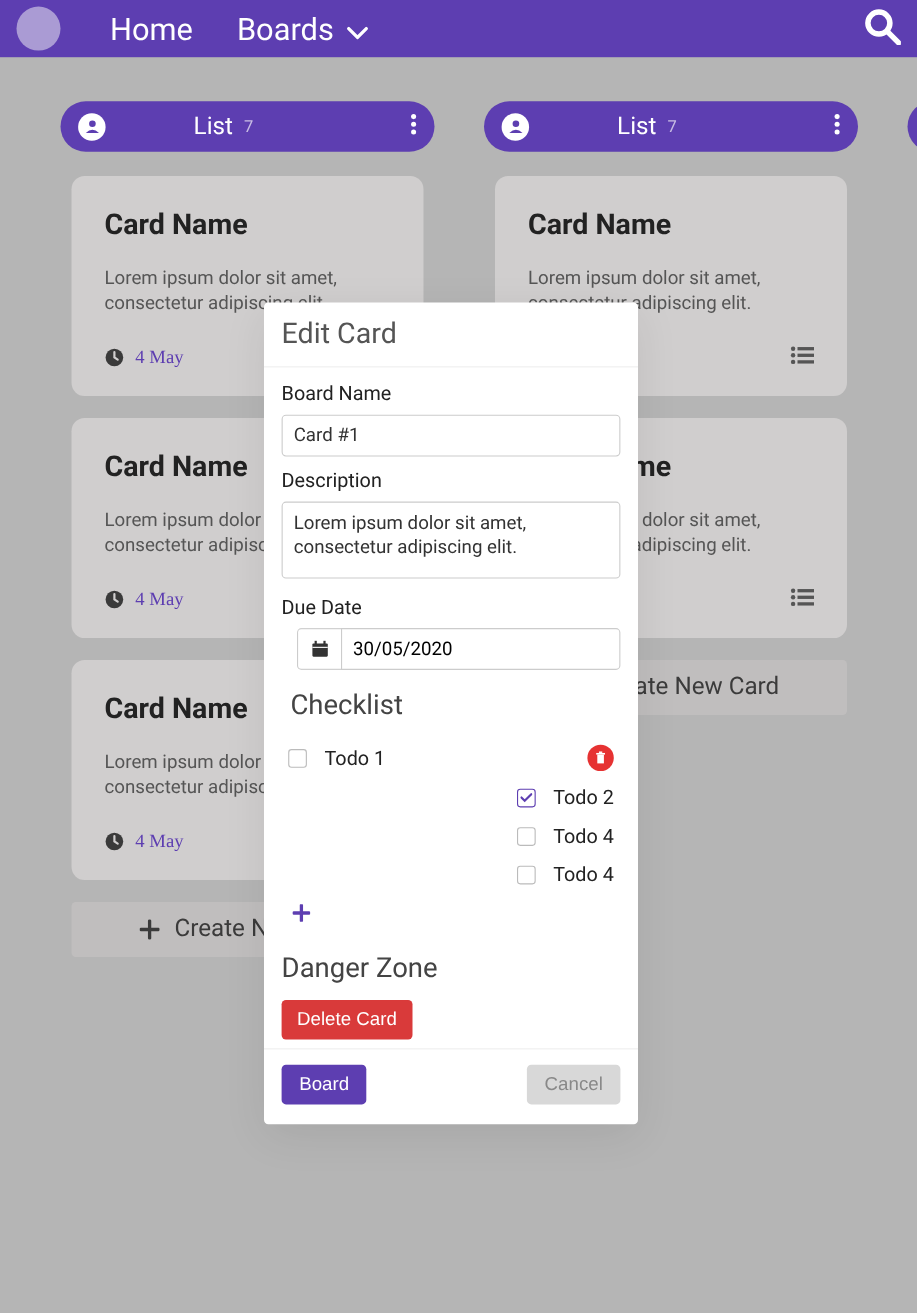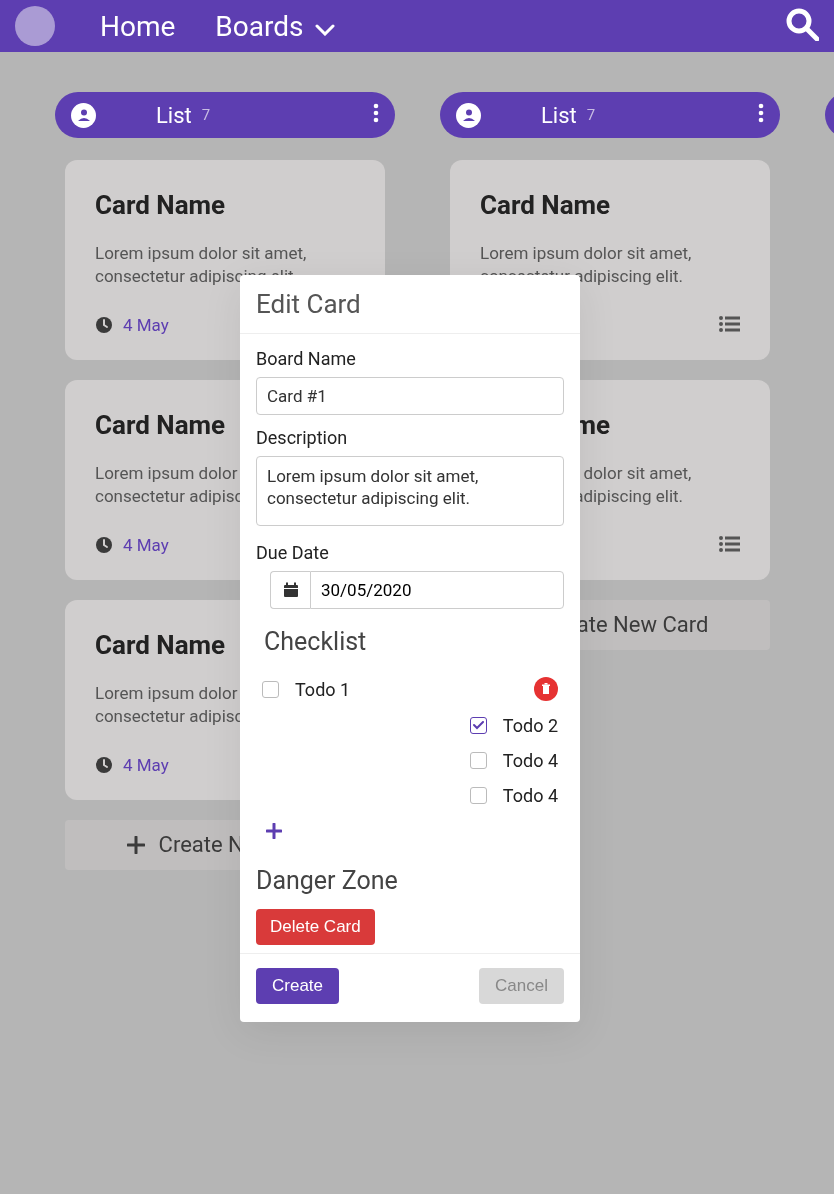--- a/index.html
+++ b/index.html
@@ -59,21 +59,21 @@
   .list-header .list-avatar {
     width: 25px; height: 25px;
     background: #fff;
     border-radius: 50%;
     display:flex;align-items:center;justify-content:center;
     color:#5d3eb1;
     font-size:14px;
   }
   .list-header .list-title {
     font-size: 22px;
-    margin-left: 60px;
+    margin-left: 80px;
   }
   .list-header .list-count {
     font-size: 15px;
     color: #c7bce3;
     margin-left: 10px;
   }
   .list-header .list-more {
     margin-left: auto;
     font-size: 18px;
   }
@@ -96,20 +96,21 @@
     margin-bottom: 25px;
   }
   .card-footer {
     display: flex;
     align-items: center;
   }
   .card-footer .date {
     color: #5d3eb1;
     font-size: 17px;
     margin-left: 10px;
+    font-family: Liberation Serif, serif;
   }
   .card-footer .list-ico {
     margin-left: auto;
     font-size: 22px;
     color: #555;
   }
   .create-card {
     background: #c0bebe;
     border-radius: 4px;
     height: 50px;
@@ -506,16 +507,16 @@
           </svg>
       </div>
     </div>
 
     <div class="danger-zone">
       <div class="section-title">Danger Zone</div>
       <button class="delete-btn">Delete Card</button>
     </div>
   </div>
   <div class="modal-footer">
-    <button class="create-btn">Create</button>
+    <button class="create-btn">Board</button>
     <button class="cancel-btn">Cancel</button>
   </div>
 </div>
 
 </body></html>

